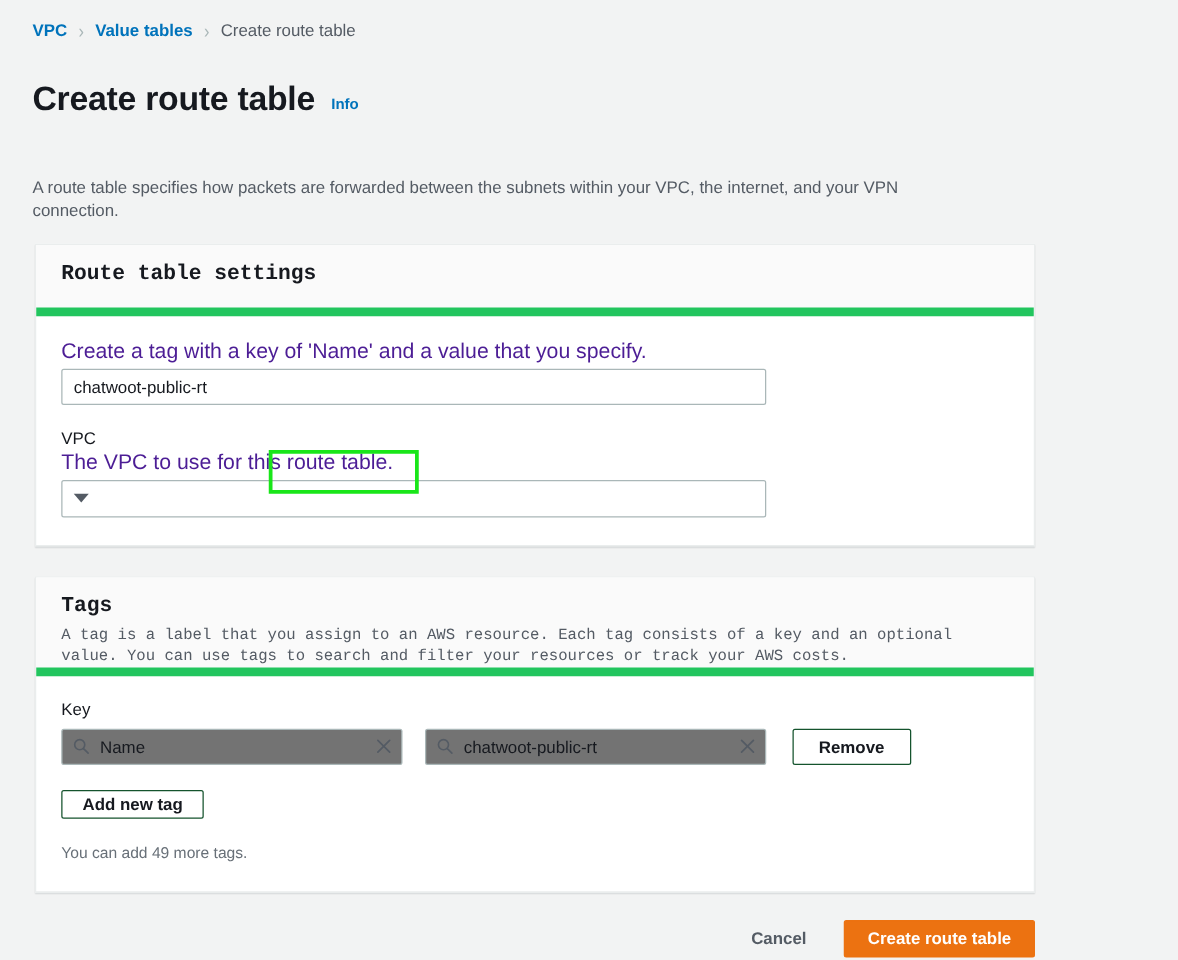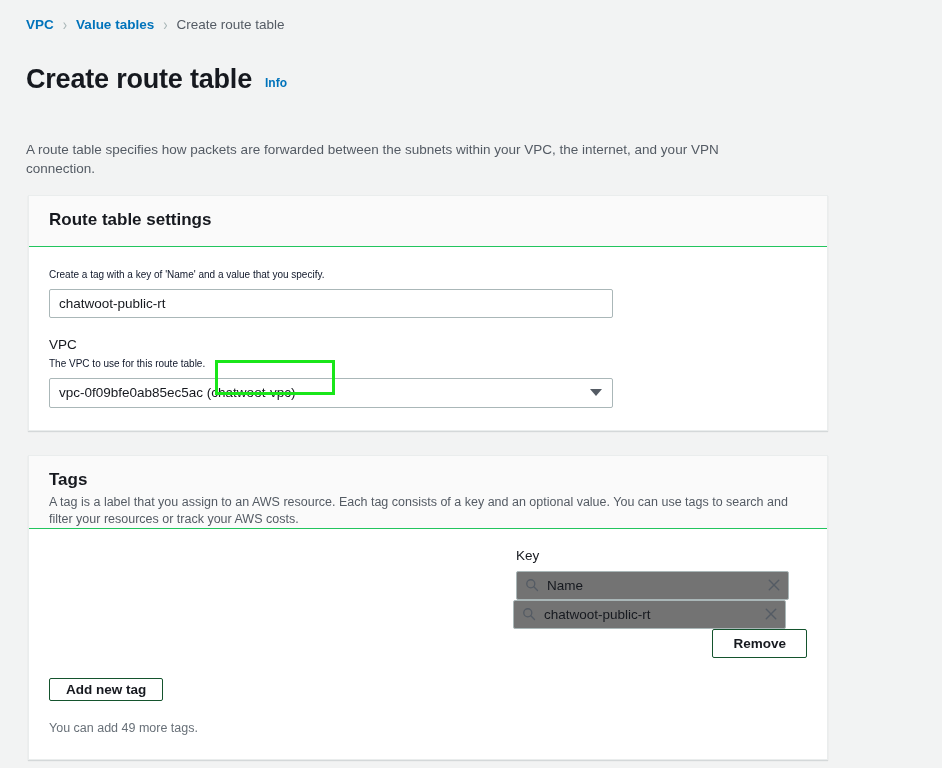--- a/index.html
+++ b/index.html
@@ -74,22 +74,23 @@
   
   .panel {
     margin: 0 0 0 28px;
     width: 800px;
     background: #ffffff;
     border: 1px solid #eaeded;
     box-shadow: 0 1px 1px 0 rgba(0,28,36,0.12);
   }
   .panel-header {
     background: #fafafa;
-    border-bottom: 1px solid #22c55e;
+    border-bottom: 7px solid #22c55e;
     padding: 13px 20px 15px 20px;
+    font-family: Liberation Mono, monospace;
   }
   .panel-header.tall { padding-bottom: 0; }
   .panel-title {
     font-size: 17px;
     font-weight: 700;
     line-height: 22px;
     color: #16191f;
   }
   .panel-desc {
     font-size: 12.5px;
@@ -107,23 +108,23 @@
     font-size: 13.5px;
     line-height: 18px;
     font-weight: 400;
     color: #16191f;
   }
   .field-label .opt {
     font-style: italic;
     color: #16191f;
   }
   .field-hint {
-    font-size: 10px;
+    font-size: 17px;
     line-height: 17px;
-    color: #0f172a;
+    color: #4c1d95;
     margin-top: 1px;
   }
   .text-input {
     margin-top: 6px;
     width: 564px;
     height: 29px;
     border: 1px solid #aab7b8;
     background: #ffffff;
     border-radius: 2px;
     display: flex;
@@ -164,21 +165,20 @@
     height: 35px;
     border: 3px solid #19e619;
     pointer-events: none;
     z-index: 30;
   }
 
   
   .tag-grid {
     display: flex;
     align-items: flex-end;
-    flex-direction: column;
   }
   .tag-col-key { width: 273px; margin-right: 18px; }
   .tag-col-val { width: 273px; margin-right: 21px; }
   .col-label {
     font-size: 13.5px;
     line-height: 18px;
     color: #16191f;
     margin-bottom: 6px;
   }
   .col-label .opt { font-style: italic; }
@@ -284,21 +284,20 @@
       <div class="field-hint">Create a tag with a key of 'Name' and a value that you specify.</div>
       <div class="text-input">
         <span>chatwoot-public-rt</span>
       </div>
     </div>
 
     <div class="field">
       <div class="field-label">VPC</div>
       <div class="field-hint">The VPC to use for this route table.</div>
       <div class="select-input">
-        <span>vpc-0f09bfe0ab85ec5ac (chatwoot-vpc)</span>
         <span class="caret"></span>
       </div>
     </div>
 
   </div>
 </section>
 
 <div class="annot-box" style="border-color: rgb(25, 230, 25);"></div>
 
 <section class="panel" style="margin-top:24px;">

